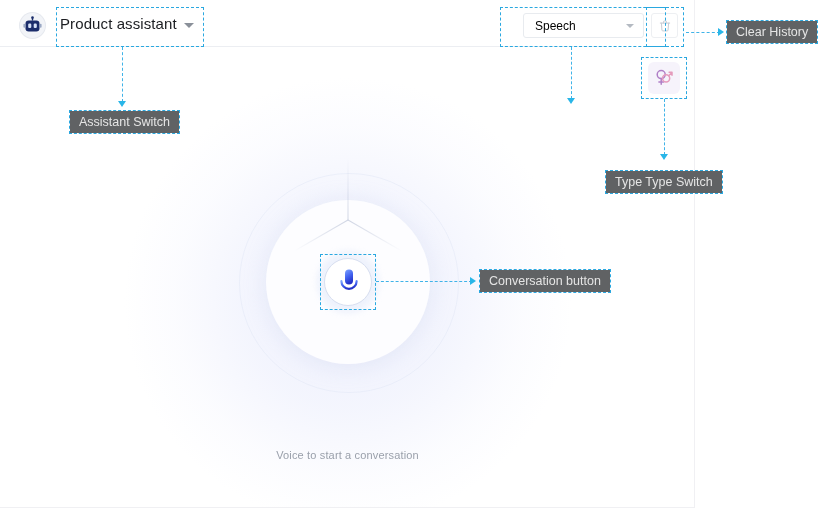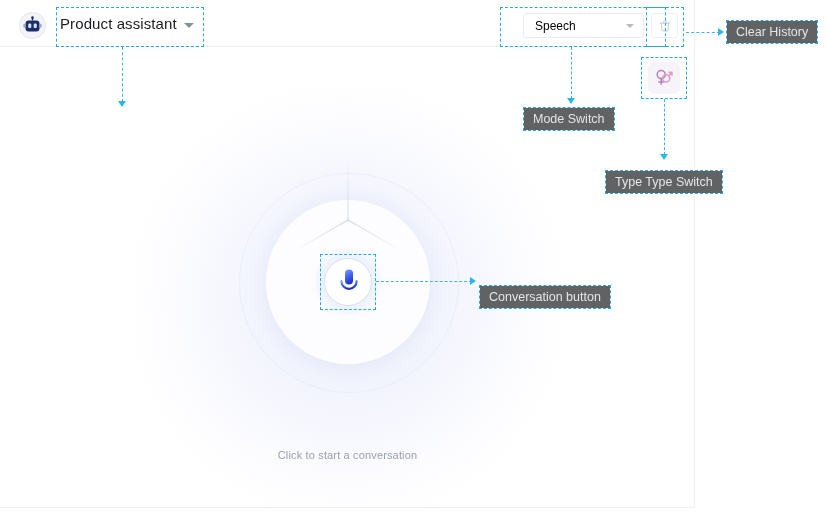--- a/index.html
+++ b/index.html
@@ -263,42 +263,42 @@
             <stop offset="100%" stop-color="#2331c8"></stop>
           </linearGradient>
         </defs>
         <rect x="9" y="1.5" width="8" height="15" rx="4" fill="url(#micgrad)"></rect>
         <path d="M5.4 13.2a7.6 7.6 0 0 0 15.2 0" fill="none" stroke="url(#micgrad)" stroke-width="2.2" stroke-linecap="round"></path>
         <path d="M13 20.8v4.4" stroke="url(#micgrad)" stroke-width="2.2" stroke-linecap="round"></path>
         <path d="M8.2 25.6h9.6" stroke="url(#micgrad)" stroke-width="2.2" stroke-linecap="round"></path>
       </svg>
     </div>
 
-    <div id="stage-hint">Click to start a conversation</div>
+    <div id="stage-hint">Voice to start a conversation</div>
   </div>
 </div>
 
 <div id="annotations">
 
   <div class="ann-box" style="left:56px;top:7px;width:148px;height:40px;"></div>
   <div class="ann-line-v" style="left:122px;top:47px;height:55px;"></div>
   <div class="ann-arrow-down" style="left:118px;top:101px;"></div>
+  <div class="ann-label" style="left:70px;top:111px;">Assistant Switch</div>
 
   <div class="ann-box" style="left:500px;top:7px;width:166px;height:40px;"></div>
   <div class="ann-line-v" style="left:571px;top:47px;height:52px;"></div>
   <div class="ann-arrow-down" style="left:567px;top:98px;"></div>
-  <div class="ann-label" style="left:524px;top:108px;">Mode Switch</div>
 
   <div class="ann-box" style="left:646px;top:7px;width:38px;height:40px;"></div>
   <div class="ann-line-h" style="left:686px;top:32px;width:34px;"></div>
   <div class="ann-arrow-right" style="left:718px;top:28px;"></div>
   <div class="ann-label" style="left:727px;top:21px;">Clear History</div>
 
   <div class="ann-box" style="left:641px;top:57px;width:46px;height:42px;"></div>
   <div class="ann-line-v" style="left:664px;top:99px;height:56px;"></div>
   <div class="ann-arrow-down" style="left:660px;top:154px;"></div>
   <div class="ann-label" style="left:606px;top:171px;">Type Type Switch</div>
 
   <div class="ann-box" style="left:320px;top:254px;width:56px;height:56px;"></div>
   <div class="ann-line-h" style="left:376px;top:281px;width:96px;"></div>
   <div class="ann-arrow-right" style="left:470px;top:277px;"></div>
-  <div class="ann-label" style="left:480px;top:270px;margin-top:16px;">Conversation button</div>
+  <div class="ann-label" style="left:480px;top:270px;">Conversation button</div>
 </div>
 
 </body></html>

